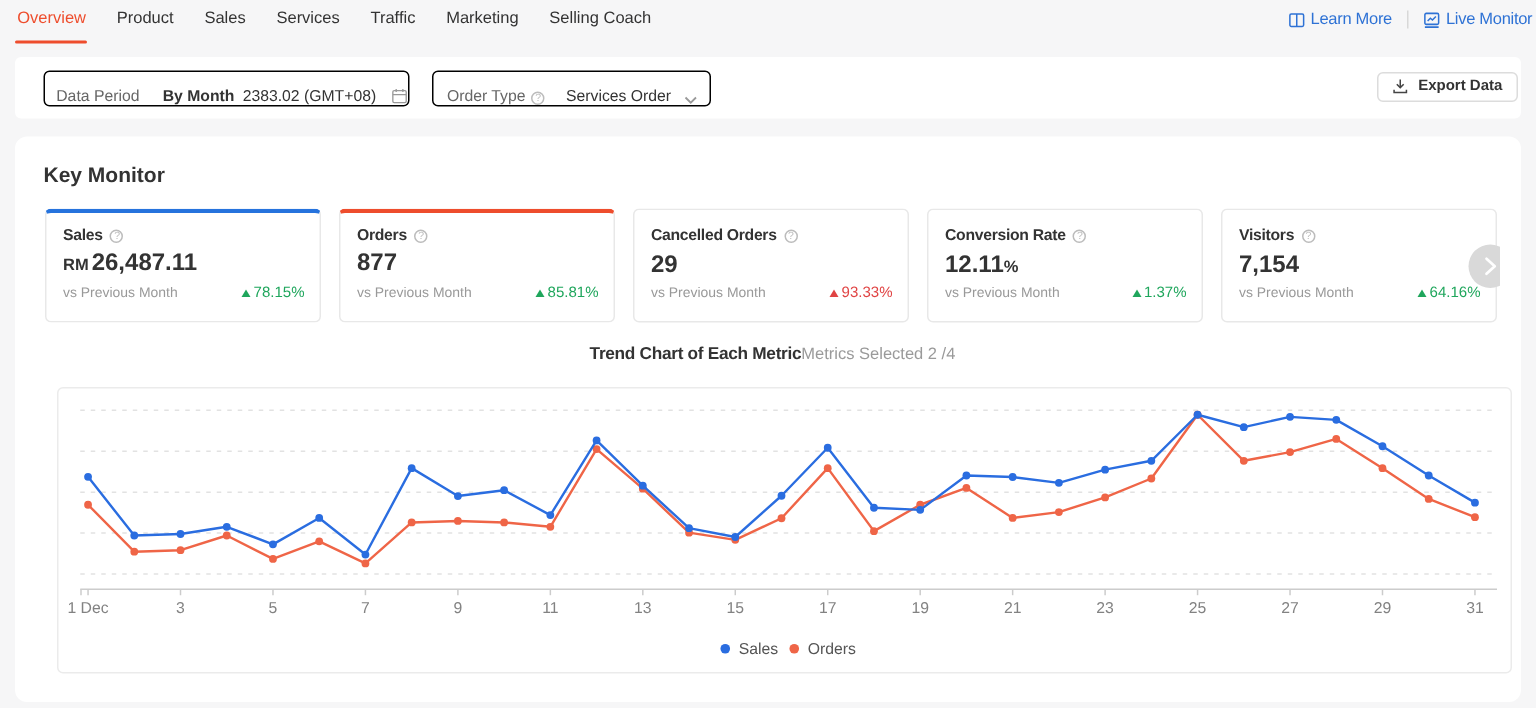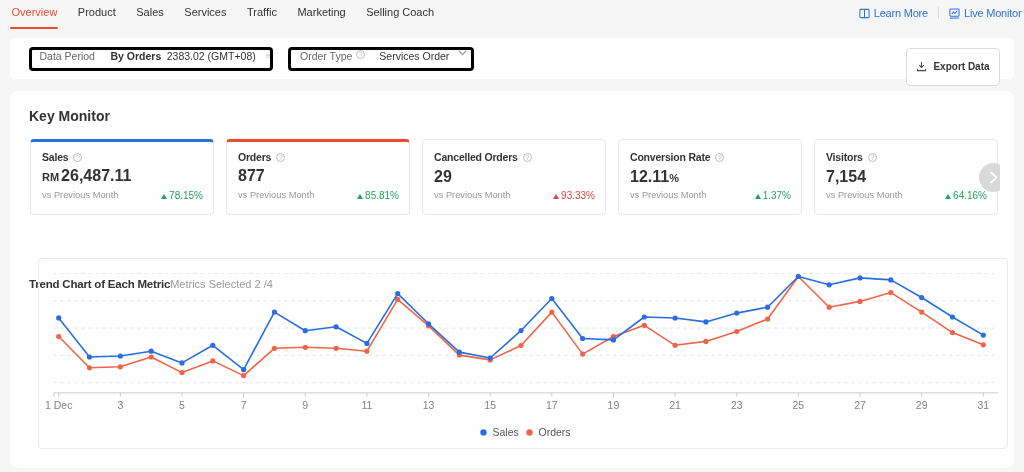--- a/index.html
+++ b/index.html
@@ -9,26 +9,26 @@
 .nav { position:absolute; left:11.5px; top:4px; display:flex; gap:20.5px; font-size:11px; color:#333; }
 .nav span { line-height:16px; }
 .nav .active { color:#ee4d2d; }
 .underline { position:absolute; left:10px; top:27px; width:48px; height:2px; background:#ee4d2d; border-radius:1px; }
 .toplinks { position:absolute; top:7px; right:2.5px; display:flex; font-size:11px; color:#2e72d5; letter-spacing:-0.2px; }
 .toplinks .lnk { display:flex; align-items:center; gap:4px; }
 .toplinks .sep { width:1px; height:12px; background:#d8d8d8; margin:0 10px; }
 
 
 .filterbar { position:absolute; left:10px; top:37.5px; width:1004px; height:41px; background:#fff; border-radius:4px; }
-.pill { position:absolute; top:9px; height:24px; border:3px solid #000000; border-radius:4px; display:flex; align-items:flex-start; background:#fff; font-size:10.5px; white-space:nowrap; }
+.pill { position:absolute; top:9px; height:24px; border:1px solid #000000; border-radius:4px; display:flex; align-items:flex-end; background:#fff; font-size:10.5px; white-space:nowrap; }
 .pill1 { left:18.5px; width:244px; }
 .pill2 { left:277.5px; width:186px; }
 .gray { color:#666; }
 .dark { color:#333; }
-.exportbtn { white-space:nowrap;  position:absolute; top:10px; right:14px; width:94px; height:38px; border:1px solid #dcdcdc; border-radius:4px; background:#fff; display:flex; align-items:center; justify-content:center; gap:6px; font-size:10px; font-weight:bold; color:#333; }
+.exportbtn { white-space:nowrap;  position:absolute; top:10px; right:2px; width:94px; height:20px; border:1px solid #dcdcdc; border-radius:4px; background:#fff; display:flex; align-items:center; justify-content:center; gap:6px; font-size:10px; font-weight:bold; color:#333; }
 
 
 .main { position:absolute; left:10px; top:90.5px; width:1004px; height:377px; background:#fff; border-radius:8px; }
 .h1 { position:absolute; left:19px; top:17px; font-size:14px; font-weight:bold; color:#333; }
 
 .metricwrap { position:absolute; left:20px; top:48.5px; width:970px; height:80px; overflow:hidden; }
 .mcard { position:absolute; top:0; width:184px; height:76px; background:#fff; border:1px solid #e8e8e8; border-radius:4px; }
 .mcard.sel-blue { border-top:3px solid #2673dd; }
 .mcard.sel-orange { border-top:3px solid #ee4d2d; }
 .mtitle { position:absolute; left:11px; top:11px; font-size:10.5px; letter-spacing:-0.2px; font-weight:bold; color:#333; display:flex; align-items:center; gap:5px; }
@@ -38,21 +38,21 @@
 .mcard.sel-blue .mvalue, .mcard.sel-orange .mvalue { top:25px; }
 .rm { font-size:11px; margin-right:2px; }
 .pct-small { font-size:11px; }
 .mvs { position:absolute; left:11px; right:10px; top:50px; font-size:9.3px; color:#999; display:flex; justify-content:space-between; }
 .mcard.sel-blue .mvs, .mcard.sel-orange .mvs { top:48px; }
 .up { color:#1fa65c; font-size:10px; }
 .down { color:#e04343; font-size:10px; }
 .tri { display:inline-block; width:0; height:0; border-left:3.5px solid transparent; border-right:3.5px solid transparent; border-bottom:5px solid currentColor; margin-right:2px; margin-bottom:0.5px; }
 .nextbtn { position:absolute; left:948.5px; top:24px; width:29px; height:29px; border-radius:50%; background:#d9d9d9; color:#fff; }
 
-.h2row { position:absolute; left:19px; top:139px; width:972px; display:flex; justify-content:flex-start; align-items:baseline;margin-top:48px; }
+.h2row { position:absolute; left:19px; top:139px; width:972px; display:flex; justify-content:center; align-items:baseline; }
 .h2 { font-size:11.5px; font-weight:bold; color:#333; letter-spacing:-0.2px; }
 .h2r { font-size:11px; color:#9a9a9a; }
 
 .chartbox { position:absolute; left:28px; top:167.5px; width:970px; height:191px; border:1px solid #ebebeb; border-radius:4px; }
 </style>
 </head>
 <body>
 
 <div class="nav">
   <span class="active">Overview</span>
@@ -80,21 +80,21 @@
         <polyline points="3,6.5 5,4.5 6.5,5.8 9,3.2"></polyline>
         <line x1="1" y1="11" x2="11" y2="11"></line>
       </svg>
     Live Monitor
   </span>
 </div>
 
 <div class="filterbar">
   <div class="pill pill1">
     <span class="gray" style="margin-left:8px;">Data Period</span>
-    <span class="dark" style="margin-left:15.5px; font-weight:bold;">By Orders</span>
+    <span class="dark" style="margin-left:15.5px; font-weight:bold;">By Month</span>
     <span class="dark" style="margin-left:5.5px;">2383.02 (GMT+08)</span>
     <svg style="margin-left:10px;" width="12" height="12" viewBox="0 0 12 12" fill="none" stroke="#999" stroke-width="1">
         <rect x="1" y="2" width="10" height="9" rx="1"></rect>
         <line x1="1" y1="5" x2="11" y2="5"></line>
         <line x1="3.5" y1="0.8" x2="3.5" y2="3"></line>
         <line x1="8.5" y1="0.8" x2="8.5" y2="3"></line>
       </svg>
   </div>
   <div class="pill pill2">
     <span class="gray" style="margin-left:9.5px;">Order Type</span>

